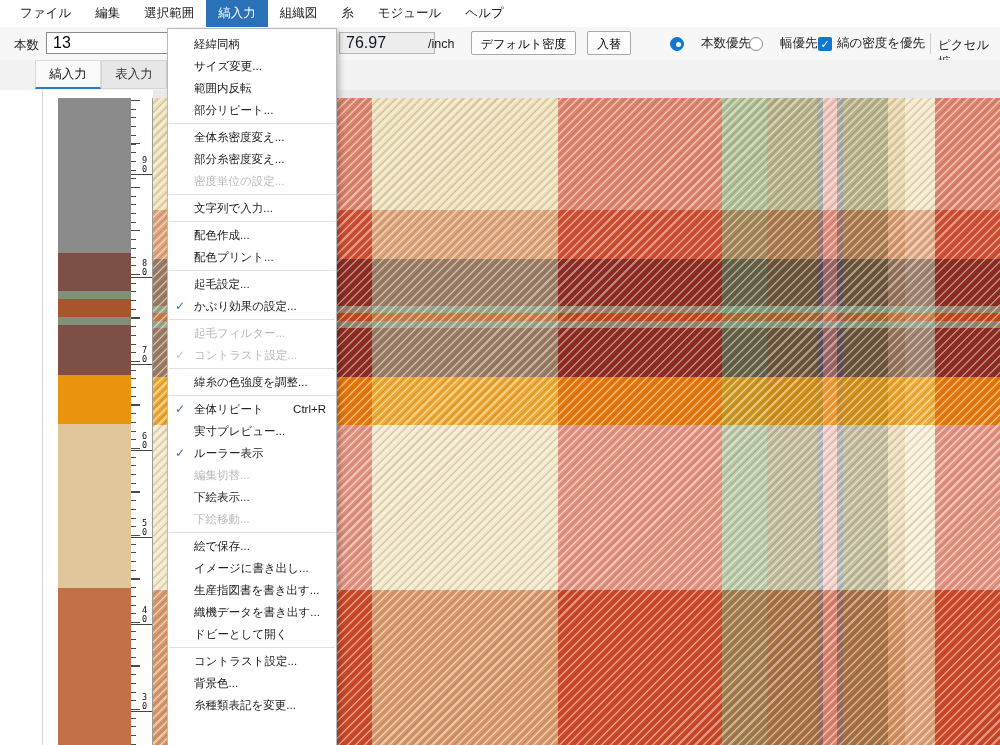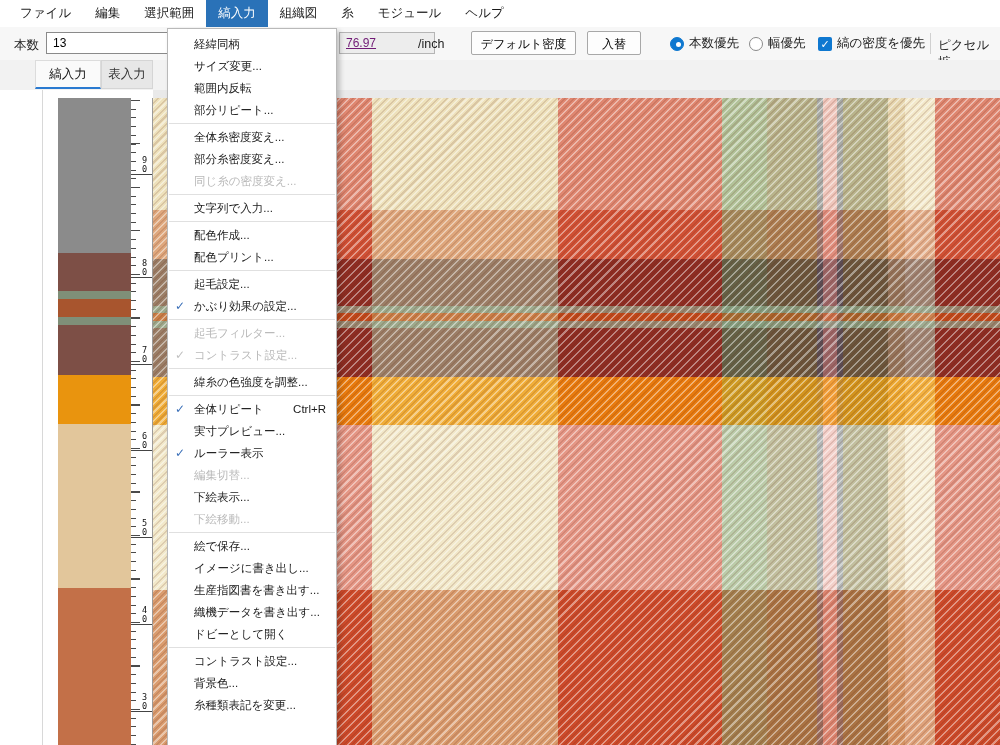--- a/index.html
+++ b/index.html
@@ -9,25 +9,25 @@
   .menubar{position:absolute;left:0;top:0;width:1000px;height:27px;background:#fff;
            border-bottom:1px solid #e2e2e2;display:flex;align-items:stretch;padding-left:8px;
            font-size:12.5px;}
   .mb-item{display:flex;align-items:center;padding:0 12px;cursor:default;color:#1a1a1a;}
   .mb-item.active{background:#2a72b8;color:#fff;}
   
   .toolbar{position:absolute;left:0;top:27px;width:1000px;height:33px;background:#f7f7f7;
            border-bottom:1px solid #e3e3e3;font-size:12.5px;}
   .tb-label{position:absolute;top:10px;}
   .tb-input{position:absolute;top:5px;height:20px;border:1px solid #8a8a8a;background:#fff;
-            font-size:12px;padding:0 8px 0 6px;font-family:inherit;}
-  .tb-input.disabled{background:#ededed;border-color:#b5b5b5;color:#701a75;text-decoration:underline;}
+            font-size:16px;padding:0 8px 0 6px;font-family:inherit;}
+  .tb-input.disabled{background:#ededed;border-color:#b5b5b5;color:#0f172a;}
   .tb-btn{position:absolute;top:4px;height:24px;background:#fdfdfd;border:1px solid #a8a8a8;
           border-radius:2px;font-size:12px;font-family:inherit;text-align:center;line-height:22px;}
-  .tb-radio{position:absolute;top:8px;display:flex;align-items:center;gap:5px;}
+  .tb-radio{position:absolute;top:8px;display:flex;align-items:center;gap:17px;}
   .radio-dot{width:14px;height:14px;border-radius:50%;box-sizing:border-box;}
   .radio-dot.on{background:#0f78d0;border:1px solid #0f78d0;position:relative;}
   .radio-dot.on::after{content:'';position:absolute;left:4.5px;top:4.5px;width:5px;height:5px;border-radius:50%;background:#fff;}
   .radio-dot.off{background:#fff;border:1px solid #8a8a8a;}
   .tb-check{position:absolute;top:8px;display:flex;align-items:center;gap:5px;}
   .check-box{width:14px;height:14px;background:#0f78d0;border-radius:2px;color:#fff;
              font-size:11px;line-height:14px;text-align:center;}
   .tb-sep{position:absolute;top:6px;width:1px;height:21px;background:#d0d0d0;}
   
   .tabbar{position:absolute;left:0;top:60px;width:1000px;height:30px;background:#f2f2f2;
@@ -80,42 +80,42 @@
     <div class="mb-item">組織図</div>
     <div class="mb-item">糸</div>
     <div class="mb-item">モジュール</div>
     <div class="mb-item">ヘルプ</div>
   </div>
 
 <div class="toolbar">
   <span class="tb-label" style="left:14px">本数</span>
   <input class="tb-input" style="left: 46px; width: 110px;" value="13">
   <input class="tb-input disabled" style="left: 339px; width: 80px;" disabled="" value="76.97">
-  <span class="tb-label" style="left:418px">/inch</span>
+  <span class="tb-label" style="left:428px">/inch</span>
   <button class="tb-btn" style="left:471px;width:105px">デフォルト密度</button>
-  <button class="tb-btn" style="left:587px;width:54px">入替</button>
+  <button class="tb-btn" style="left:587px;width:44px">入替</button>
   <span class="tb-radio" style="left:670px">
     <span class="radio-dot on"></span>
     <span>本数優先</span>
   </span>
   <span class="tb-radio" style="left:749px">
     <span class="radio-dot off"></span>
     <span>幅優先</span>
   </span>
   <span class="tb-check" style="left:818px">
     <span class="check-box">✓</span>
     <span>縞の密度を優先</span>
   </span>
   <span class="tb-sep" style="left:930px"></span>
   <span class="tb-label" style="left:938px">ピクセル拡</span>
 </div>
 
 <div class="tabbar">
     <div class="tab active" style="left: 35px; width: 66px;">縞入力</div>
-    <div class="tab inactive" style="left: 101px; width: 52px;">表入力</div>
+    <div class="tab inactive" style="left: 101px; width: 66px;">表入力</div>
   </div>
 
 <div class="content">
   <div class="panel-border"></div>
   <div class="topstrip"></div>
   <div class="thread-column">
       <div class="thread-stripe" style="height: 155px; background: rgb(139, 139, 139);"></div>
       <div class="thread-stripe speckled" style="height: 38px; background: rgb(125, 79, 70);"></div>
       <div class="thread-stripe" style="height: 8px; background: rgb(127, 143, 120);"></div>
       <div class="thread-stripe speckled" style="height: 18px; background: rgb(168, 85, 46);"></div>
@@ -152,21 +152,21 @@
 </div>
 
 <div class="dropdown">
     <div class="dd-item"><span>経緯同柄</span></div>
     <div class="dd-item"><span>サイズ変更...</span></div>
     <div class="dd-item"><span>範囲内反転</span></div>
     <div class="dd-item"><span>部分リピート...</span></div>
     <div class="dd-sep"></div>
     <div class="dd-item"><span>全体糸密度変え...</span></div>
     <div class="dd-item"><span>部分糸密度変え...</span></div>
-    <div class="dd-item disabled"><span>同じ糸の密度変え...</span></div>
+    <div class="dd-item disabled"><span>密度単位の設定...</span></div>
     <div class="dd-sep"></div>
     <div class="dd-item"><span>文字列で入力...</span></div>
     <div class="dd-sep"></div>
     <div class="dd-item"><span>配色作成...</span></div>
     <div class="dd-item"><span>配色プリント...</span></div>
     <div class="dd-sep"></div>
     <div class="dd-item"><span>起毛設定...</span></div>
     <div class="dd-item"><span class="dd-check">✓</span><span>かぶり効果の設定...</span></div>
     <div class="dd-sep"></div>
     <div class="dd-item disabled"><span>起毛フィルター...</span></div>

